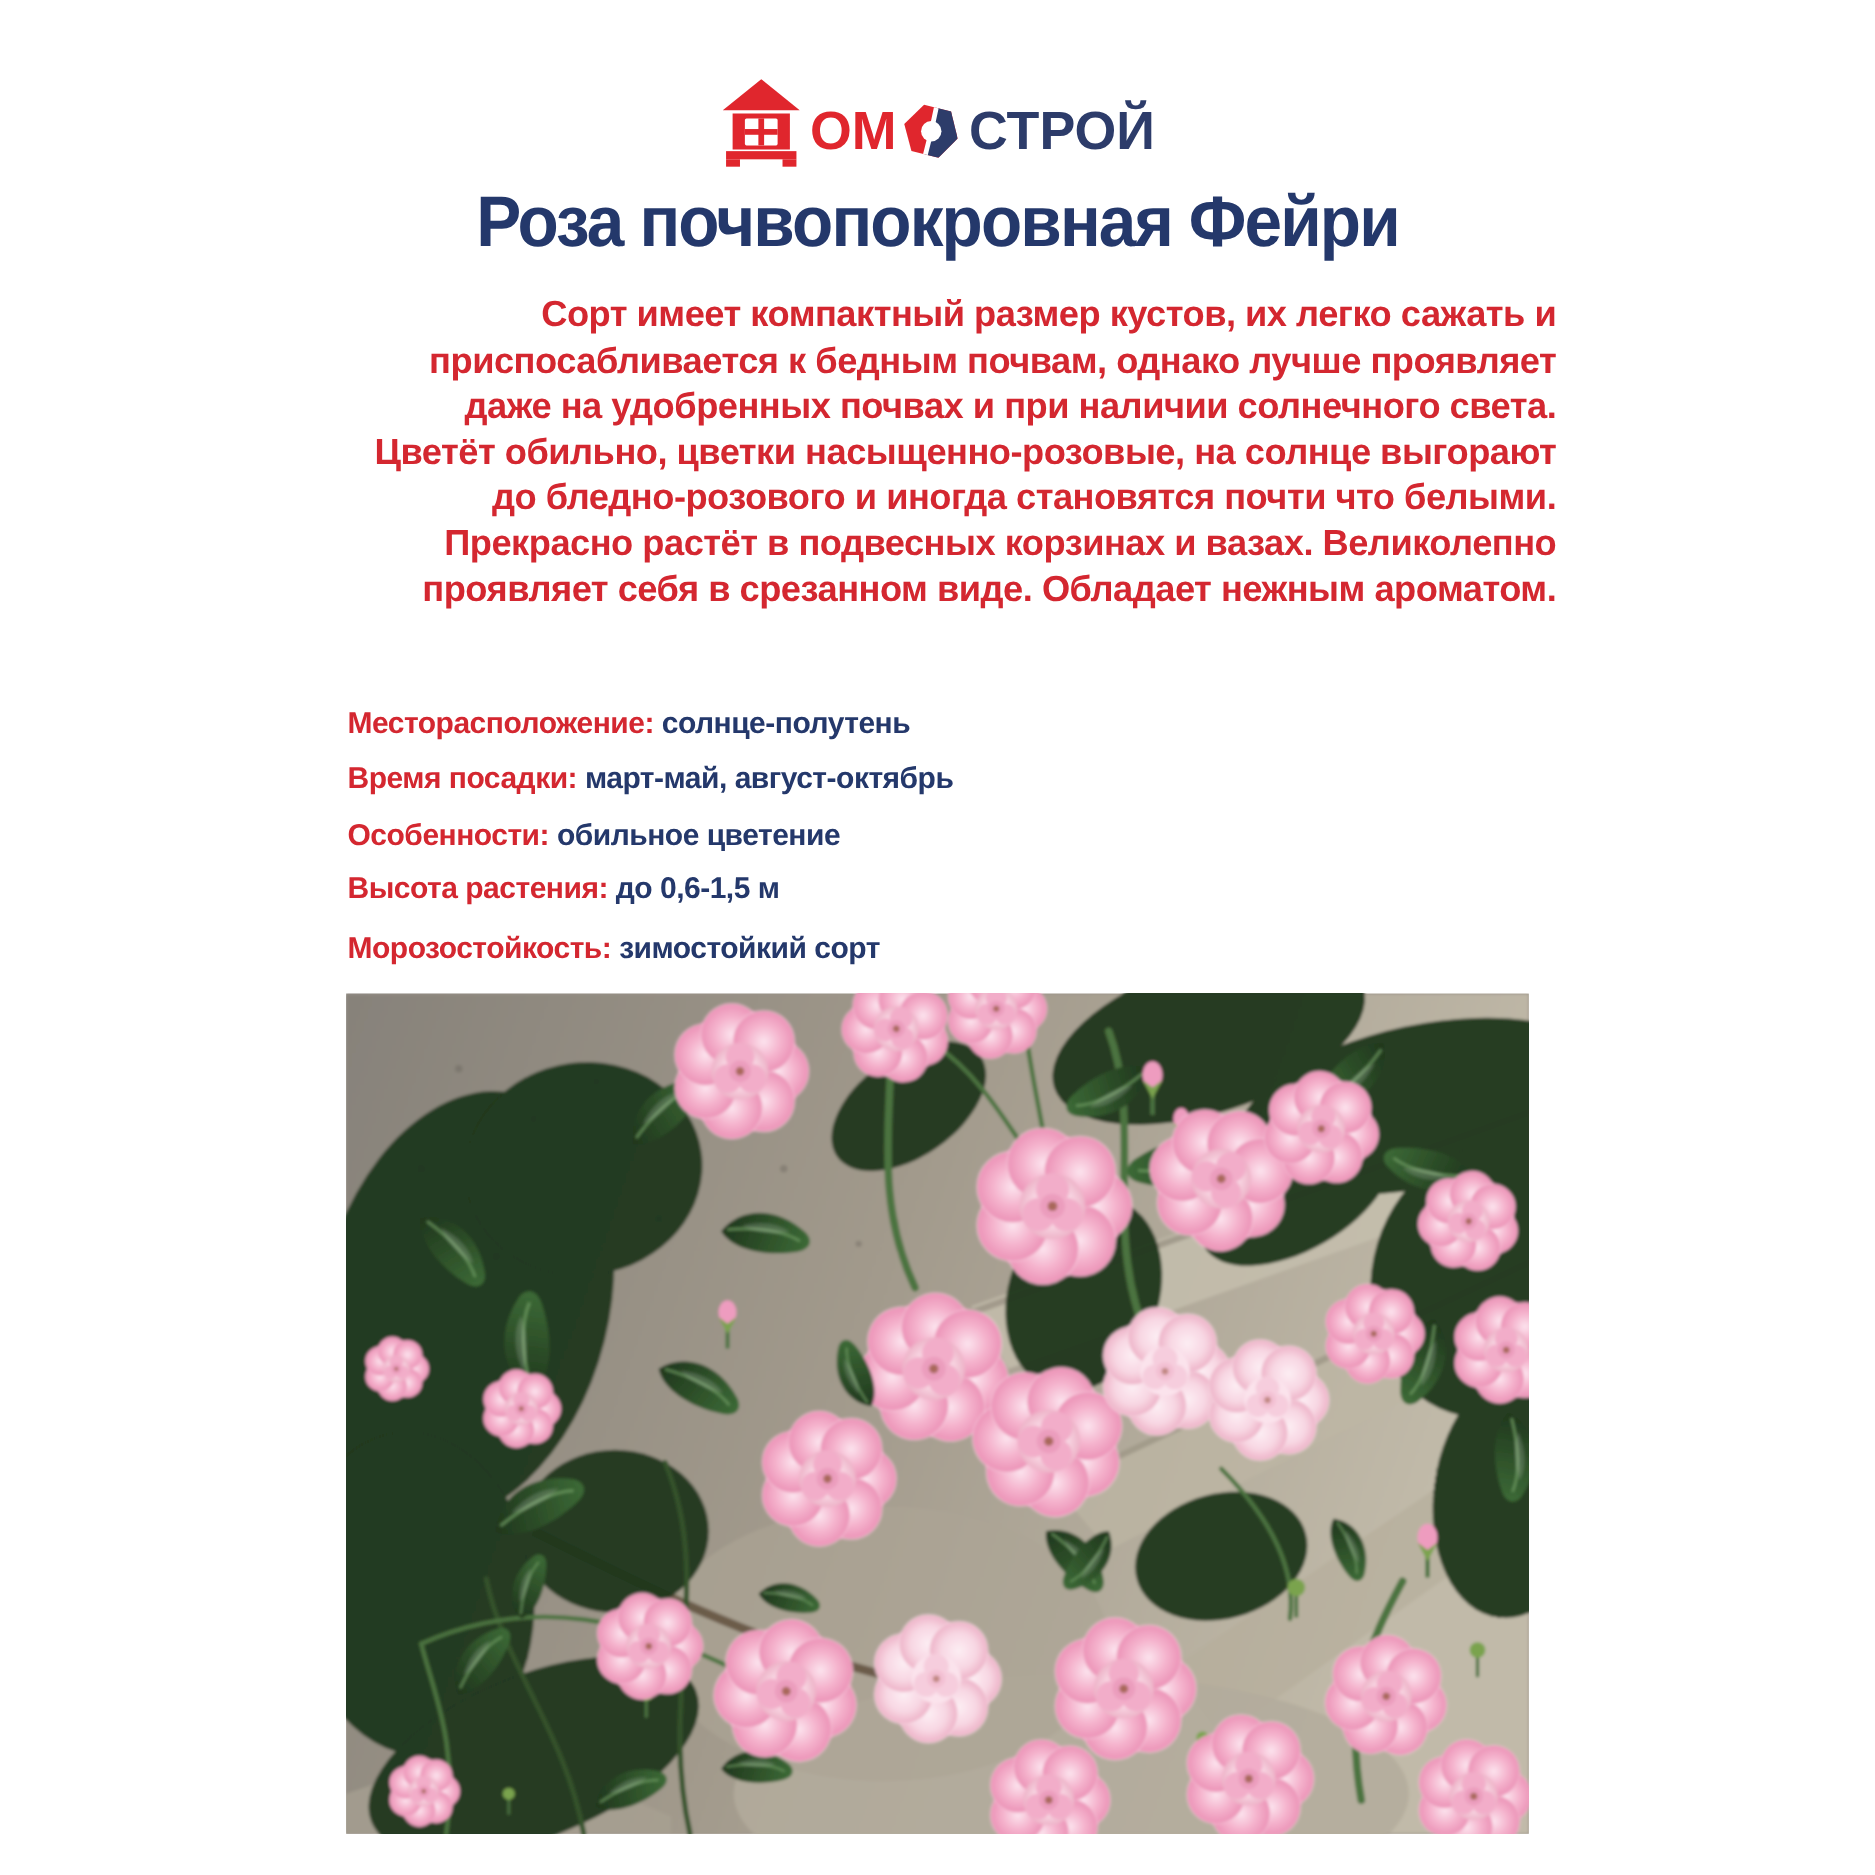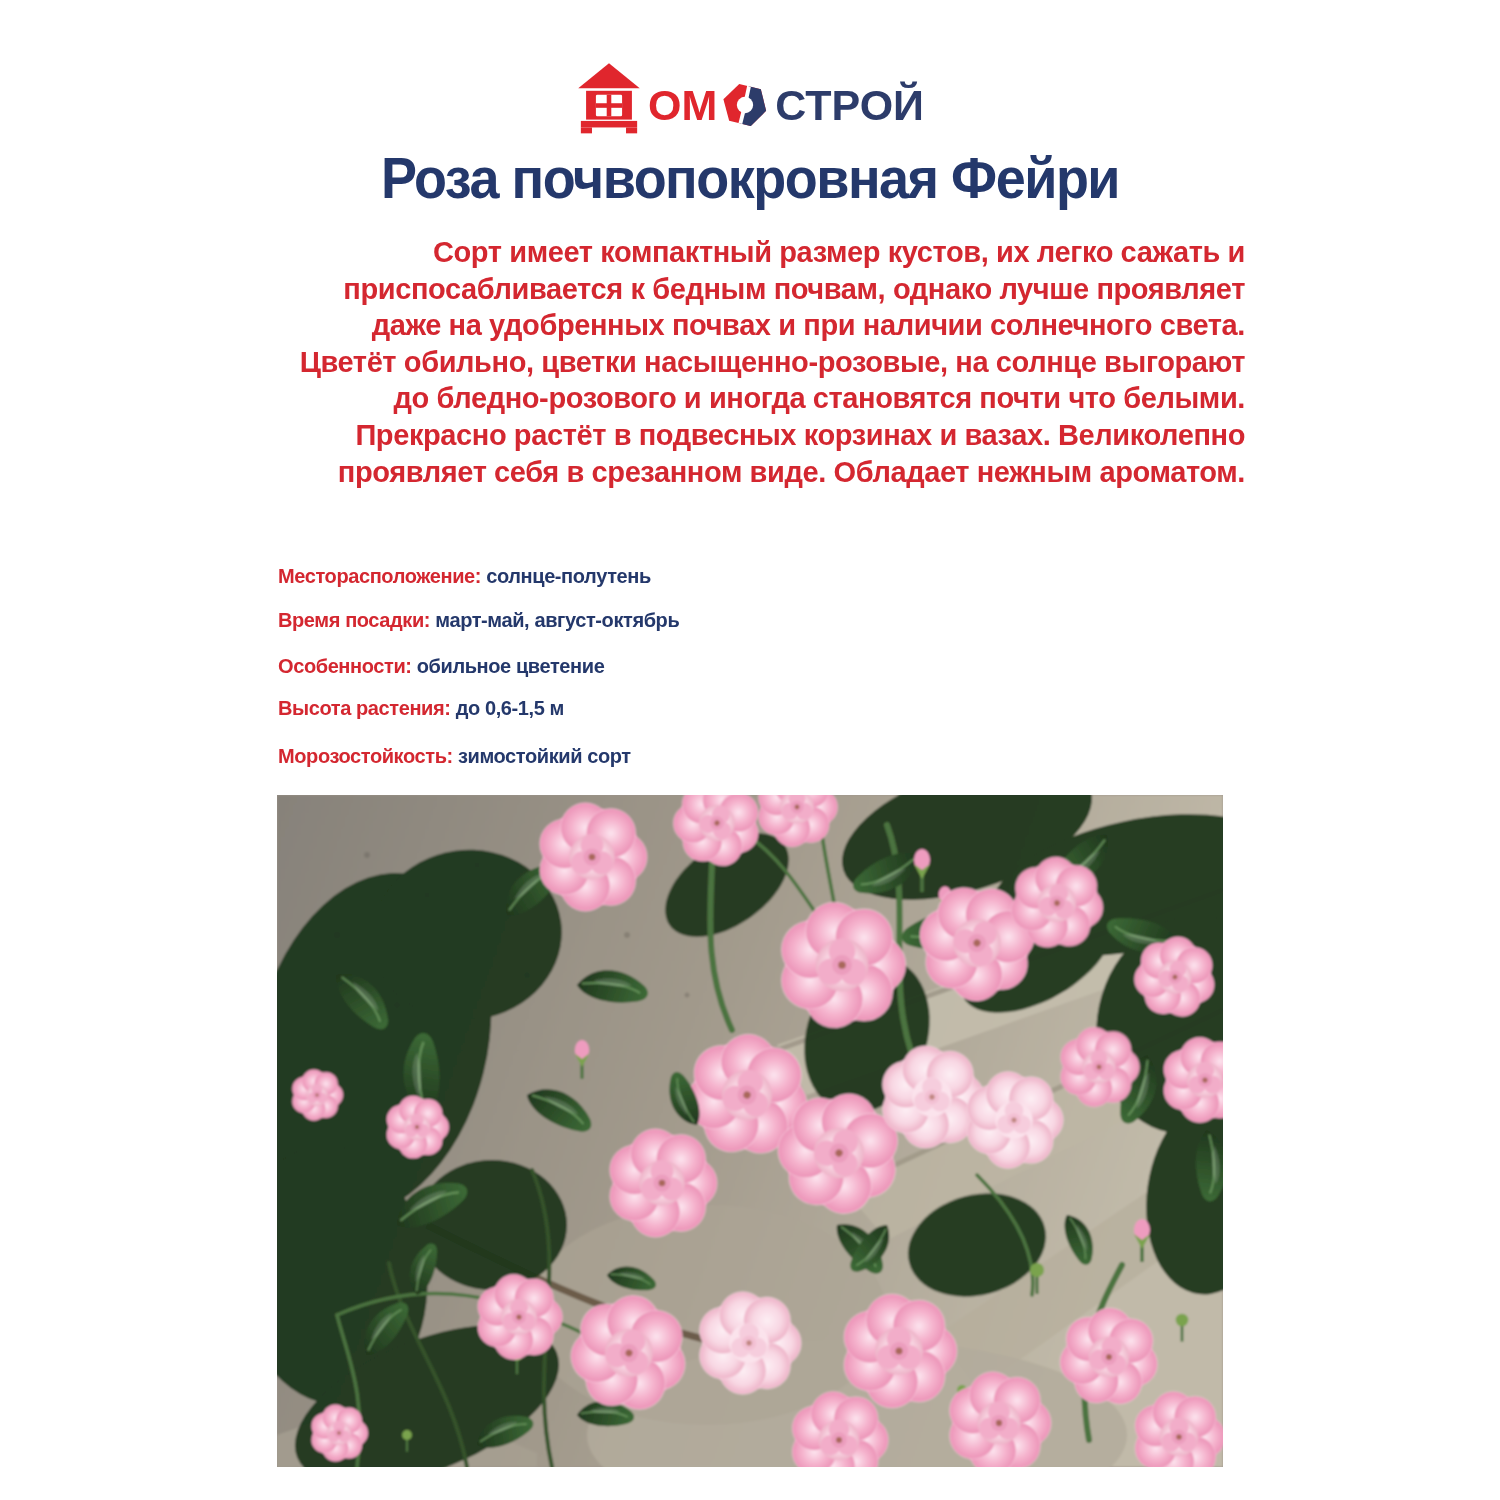--- a/index.html
+++ b/index.html
@@ -22,21 +22,21 @@
   
   .title{position:absolute;top:144px;left:0;width:100%;text-align:center;
          color:var(--navy);font-weight:bold;font-size:54px;line-height:64px;
          letter-spacing:-1.5px;transform:scaleY(1.06);transform-origin:top center;}
   
   .desc{position:absolute;top:234px;left:50%;transform:translateX(-50%);width:990px;
         text-align:right;color:var(--red);font-weight:bold;font-size:29px;
         line-height:36.6px;letter-spacing:-0.4px;}
   
   .attrs{position:absolute;left:278px;top:565px;width:900px;height:215px;}
-  .attr{position:absolute;left:0;font-weight:bold;font-size:20px;letter-spacing:-0.4px;white-space:nowrap;}
+  .attr{position:absolute;left:0;font-weight:bold;font-size:24px;letter-spacing:-0.4px;white-space:nowrap;}
   .attr .lbl{color:var(--red);}
   .attr .val{color:var(--navy);}
   .attr.r0{top:0;} .attr.r1{top:44px;} .attr.r2{top:90px;} .attr.r3{top:132px;} .attr.r4{top:180px;text-align:right;}
   
   .photo{position:absolute;left:277px;top:795px;width:946px;height:672px;overflow:hidden;background:#9b948a;}
   .photo svg{display:block;width:946px;height:672px;}
   .leaf-body{fill:url(#lg);}
   .leaf-vein{stroke:var(--leaf-light);stroke-width:2;fill:none;opacity:.8;}
   .leaf-shine{fill:#ffffff;opacity:.16;}
   .f-dark{fill:var(--leaf-dark);}

